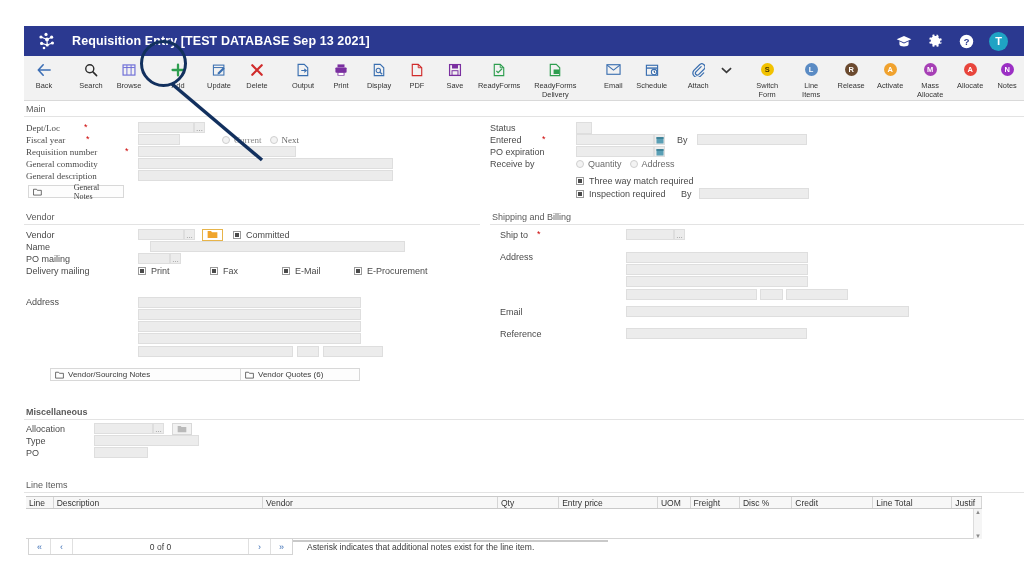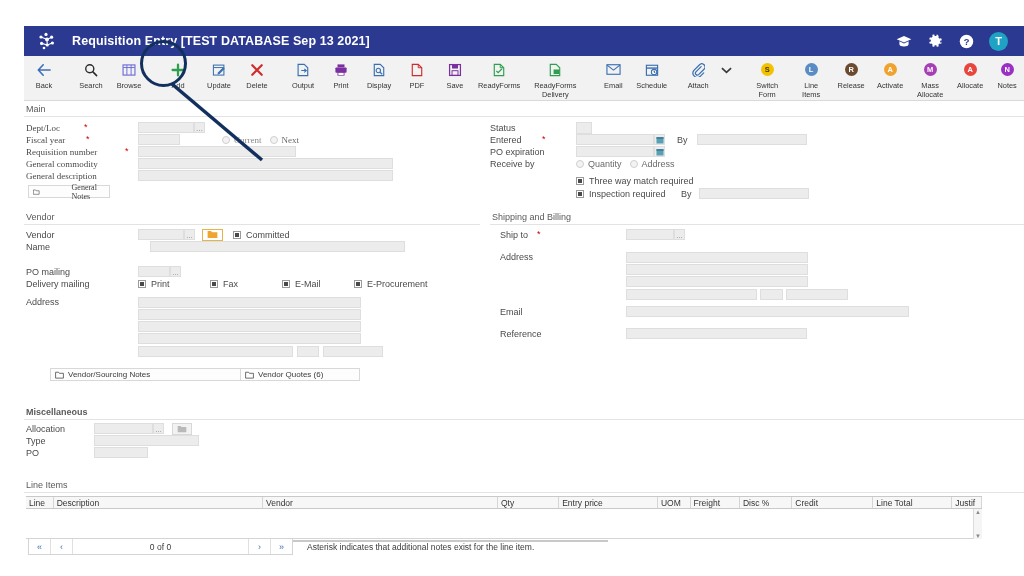--- a/index.html
+++ b/index.html
@@ -447,21 +447,21 @@
         <span class="fld" style="width:158px"></span>
       </div>
       <div class="row" style="height:11px;margin-bottom:1px;">
         <span class="lbl" style="width:112px">General commodity</span>
         <span class="fld" style="width:255px"></span>
       </div>
       <div class="row" style="height:11px;margin-bottom:4px;">
         <span class="lbl" style="width:112px">General description</span>
         <span class="fld" style="width:255px"></span>
       </div>
-      <div class="notebtn" style="width:82px;margin-left:2px;gap:32px;">
+      <div class="notebtn" style="width:96px;margin-left:2px;gap:32px;">
         <svg width="9" height="8" viewBox="0 0 10 9">
             <path d="M0.6 1.4 H4 L4.9 2.6 H9.4 V8 H0.6 Z" stroke="#4a4a4a" stroke-width="0.9" fill="none"></path>
           </svg>
         <span>General Notes</span>
       </div>
     </div>
 
     <span class="req" style="position:absolute;left:60px;top:21px;">*</span>
     <span class="req" style="position:absolute;left:62px;top:33px;">*</span>
     <span class="req" style="position:absolute;left:101px;top:45px;">*</span>
@@ -531,21 +531,21 @@
           <svg width="11" height="9" viewBox="0 0 12 10">
               <path d="M0.6 1.2 H4.4 L5.4 2.6 H11.4 V9 H0.6 Z" fill="#f0a52e"></path>
             </svg>
         </span>
         <span style="width:10px"></span>
         <span class="chk">
             <i></i>
           </span>
         <span class="lbl" style="margin-left:5px">Committed</span>
       </div>
-      <div class="row" style="height:11px;margin-bottom:14px;gap:12px;">
+      <div class="row" style="height:11px;margin-bottom:1px;gap:12px;">
         <span class="lbl" style="width:112px">Name</span>
         <span class="fld" style="width:255px"></span>
       </div>
       <div class="row" style="height:11px;margin-bottom:1px;">
         <span class="lbl" style="width:112px">PO mailing</span>
         <span class="fld" style="width:32px"></span>
         <span class="lkp">…</span>
       </div>
       <div class="row" style="height:11px;">
         <span class="lbl" style="width:112px">Delivery mailing</span>

